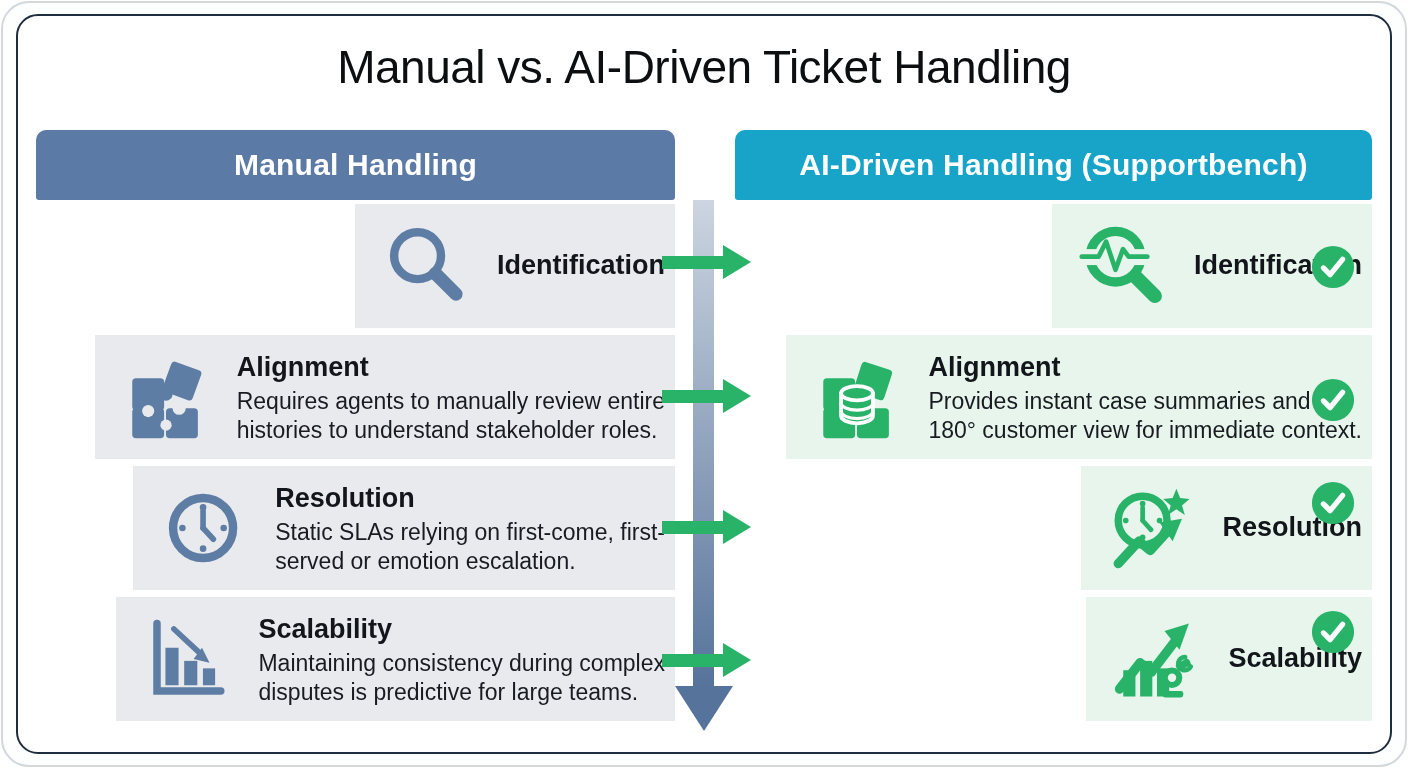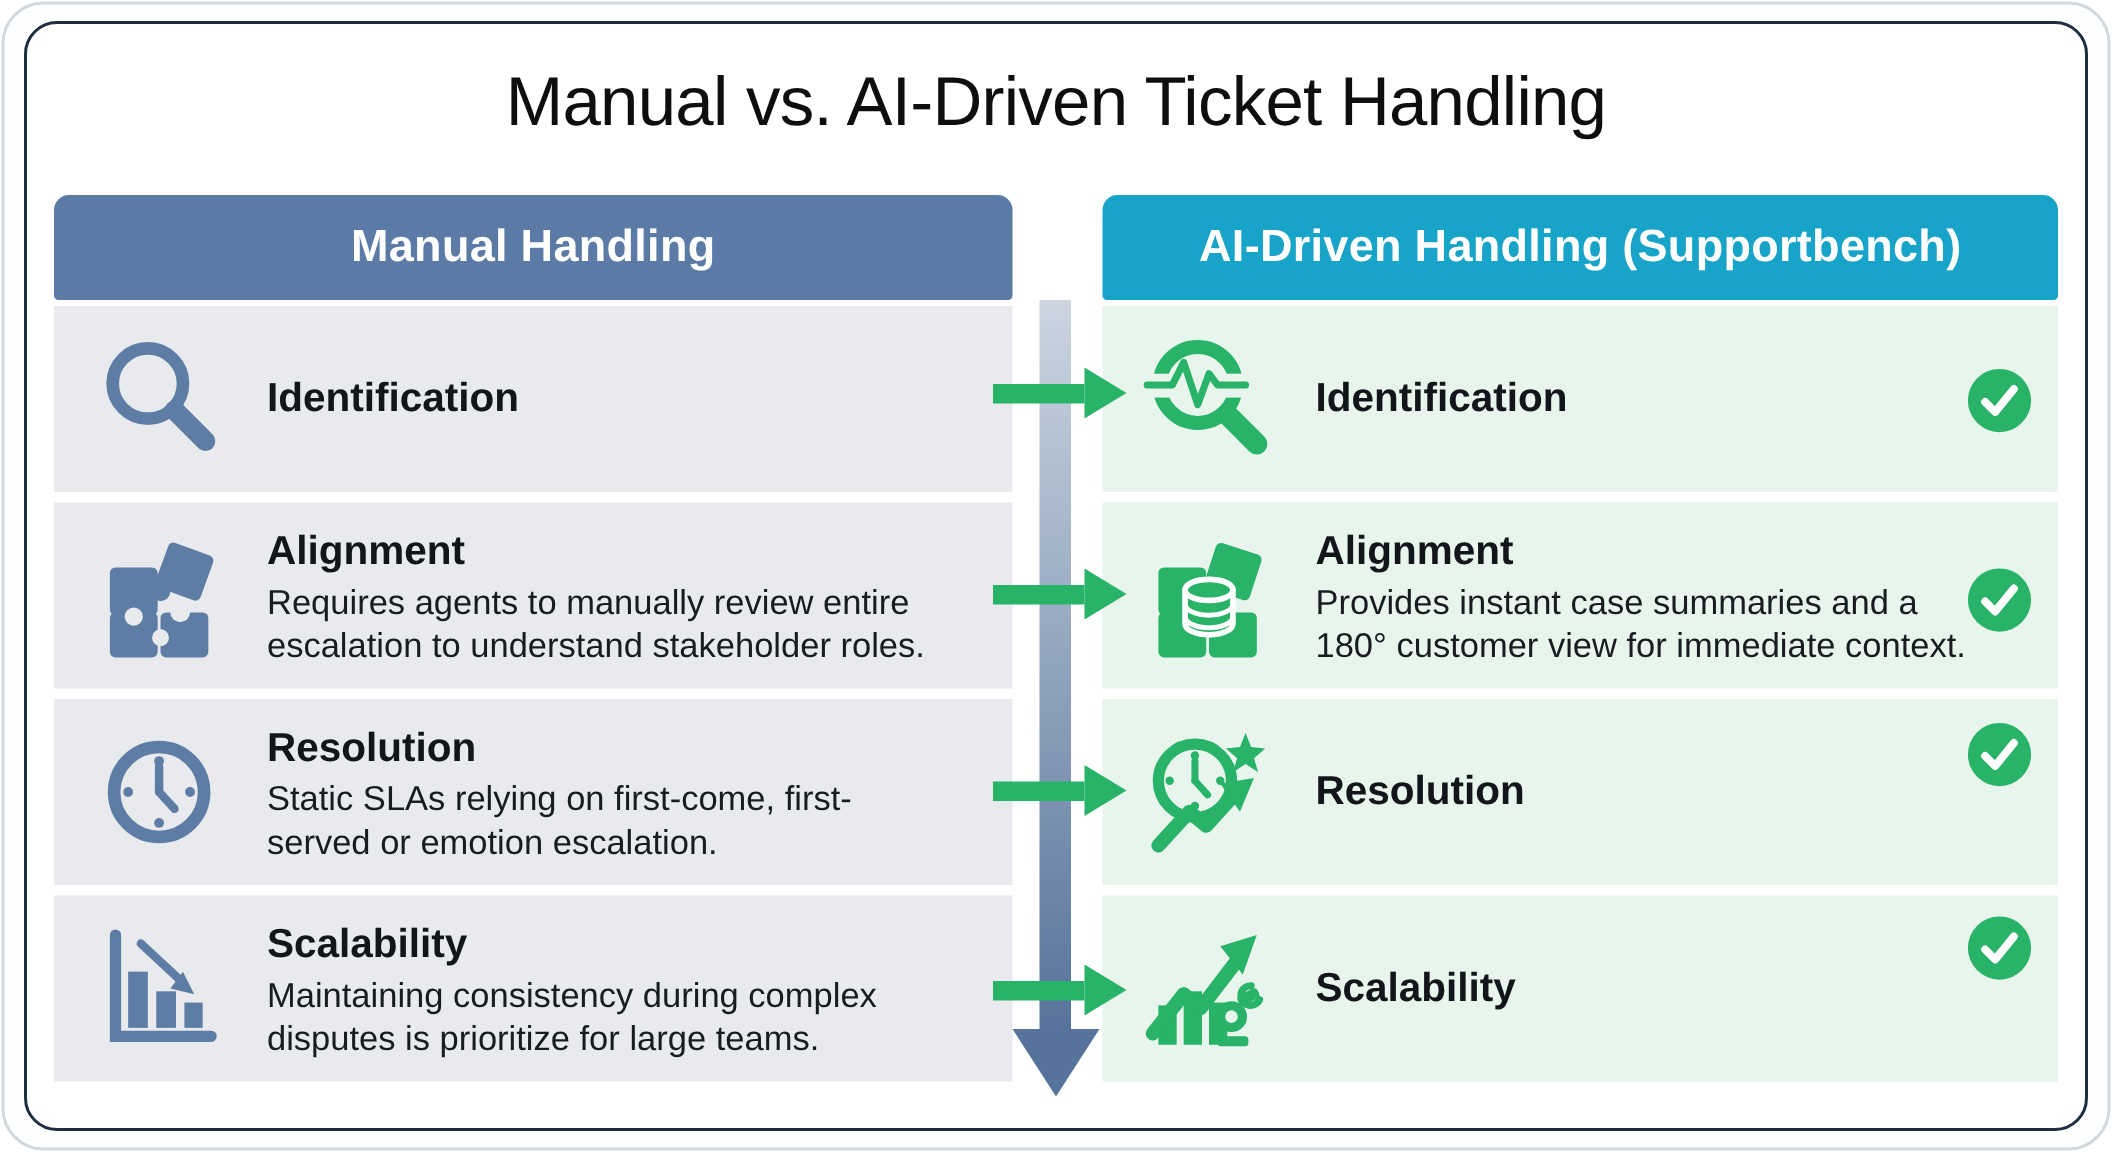--- a/index.html
+++ b/index.html
@@ -23,21 +23,21 @@
 
   .col-header {
     position: absolute; top: 130px; height: 70px;
     display: flex; align-items: center; justify-content: center;
     color: #ffffff; font-size: 30px; font-weight: 700;
     border-radius: 10px 10px 3px 3px; letter-spacing: 0.2px;
   }
   .col-header.manual { left: 36px; width: 639px; background: var(--manual-header-bg, #5b7aa6); }
   .col-header.ai { left: 735px; width: 637px; background: var(--ai-header-bg, #17a4c8); }
 
-  .rows { position: absolute; top: 204px; display: flex; flex-direction: column; gap: 7px; }
+  .rows { position: absolute; top: 204px; display: flex; flex-direction: column; gap: 7px; align-items: flex-end; }
   .rows.left { left: 36px; width: 639px; }
   .rows.right { left: 735px; width: 637px; }
 
   .row {
     position: relative; height: 124px;
     display: flex; align-items: center; gap: 24px;
     padding: 0 10px 0 24px;
   }
   .rows.left .row  { background: var(--manual-row-bg, #e8eaee); }
   .rows.right .row { background: var(--ai-row-bg, #e7f5ec); }
@@ -118,21 +118,21 @@
             <circle cx="48" cy="45" r="7"></circle>
           </g>
           <circle cx="62" cy="60" r="7" fill="#e8eaee"></circle>
           <circle cx="29" cy="63" r="6.5" fill="#e8eaee"></circle>
           <circle cx="48" cy="78" r="6" fill="#e8eaee"></circle>
         </svg>
       </div>
       <div class="row-text">
         <div class="row-title">Alignment</div>
         <div class="row-desc">Requires agents to manually review entire
-escalation to understand stakeholder roles.</div>
+histories to understand stakeholder roles.</div>
       </div>
     </div>
 
     <div class="row">
       <div class="icon-box">
         <svg width="90" height="90" viewBox="0 0 96 96">
           <circle cx="47" cy="48" r="32" fill="none" stroke="var(--manual-icon)" stroke-width="9"></circle>
           <circle cx="47" cy="26" r="3.5" fill="var(--manual-icon)"></circle>
           <circle cx="69" cy="48" r="3.5" fill="var(--manual-icon)"></circle>
           <circle cx="47" cy="70" r="3.5" fill="var(--manual-icon)"></circle>
@@ -155,21 +155,21 @@
           <rect x="25" y="36" width="14" height="40" fill="var(--manual-icon)"></rect>
           <rect x="45" y="50" width="14" height="26" fill="var(--manual-icon)"></rect>
           <rect x="65" y="58" width="13" height="18" fill="var(--manual-icon)"></rect>
           <line x1="34" y1="16" x2="62" y2="42" stroke="var(--manual-icon)" stroke-width="6" stroke-linecap="round"></line>
           <polygon points="72,52 55,48 64,36" fill="var(--manual-icon)"></polygon>
         </svg>
       </div>
       <div class="row-text">
         <div class="row-title">Scalability</div>
         <div class="row-desc">Maintaining consistency during complex
-disputes is prioritize for large teams.</div>
+disputes is predictive for large teams.</div>
       </div>
     </div>
   </div>
 
   <div class="rows right">
 
     <div class="row">
       <div class="icon-box">
         <svg width="90" height="90" viewBox="0 0 96 96">
           <circle cx="40" cy="38" r="27" fill="none" stroke="var(--ai-green)" stroke-width="10"></circle>

